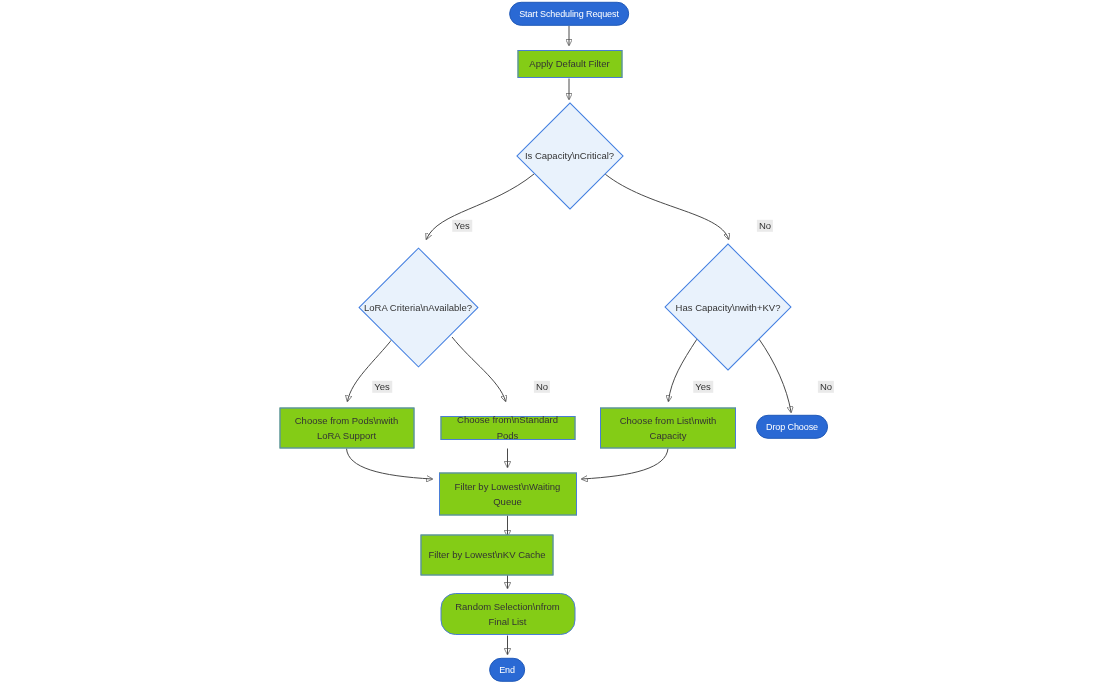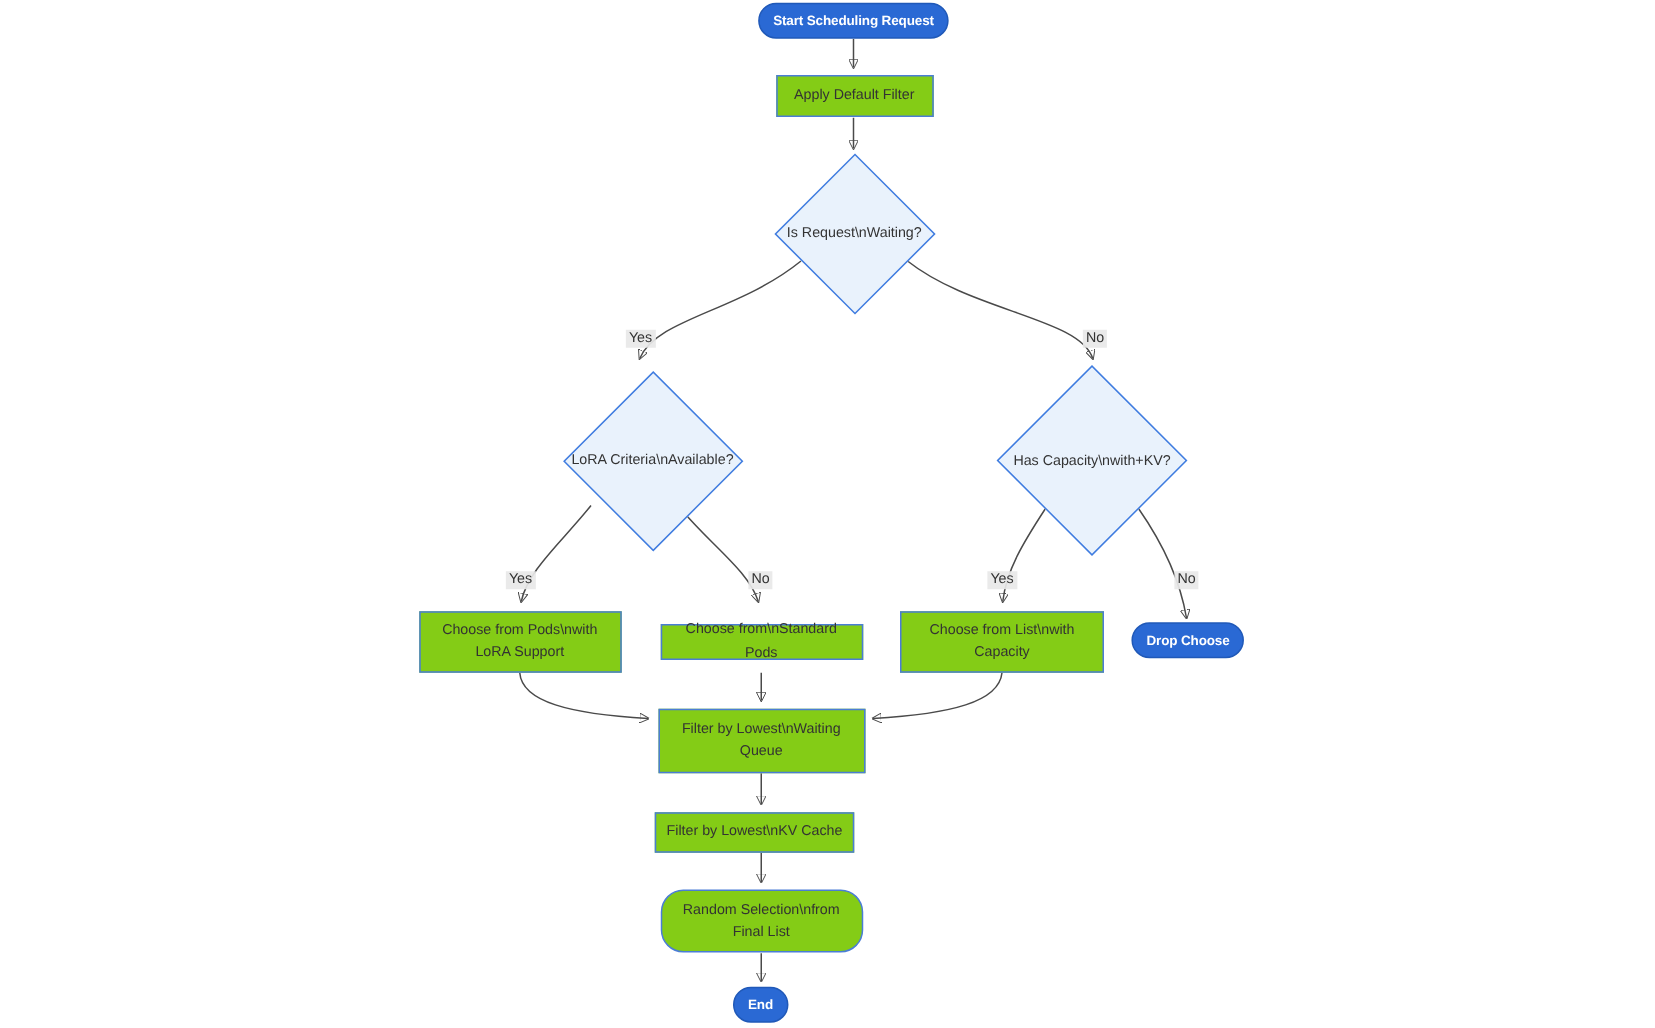--- a/index.html
+++ b/index.html
@@ -4,34 +4,34 @@
 <style>
   html,body{margin:0;padding:0;background:#ffffff;}
   body{width:1103px;height:685px;position:relative;font-family:"Liberation Sans",sans-serif;}
   .canvas{position:absolute;inset:0;width:1103px;height:685px;overflow:hidden;}
   svg.edges{position:absolute;left:0;top:0;width:1103px;height:685px;}
   svg.edges path{fill:none;stroke:#4a4a4a;stroke-width:1;}
 
   .node{position:absolute;transform:translate(-50%,-50%);display:flex;align-items:center;justify-content:center;
         color:#333333;font-size:9.5px;line-height:1.6;text-align:center;box-sizing:border-box;}
   .rect{background:#84cc16;border:1.3px solid #4a7dd6;}
-  .stadium{background:#2a69d4;border:1px solid #2059b8;color:#ffffff;font-weight:bold;font-size:9px;
+  .stadium{background:#2a69d4;border:1px solid #2059b8;color:#ffffff;font-weight:normal;font-size:9px;
            border-radius:12px;padding:4px 9px;white-space:nowrap;letter-spacing:-0.1px;}
   .lbl{display:block;}
   .w110{max-width:110px;}
   .w122{max-width:122px;}
   .nowrap{white-space:nowrap;}
 
   .diamond{position:absolute;transform:translate(-50%,-50%);display:flex;align-items:center;justify-content:center;}
   .diamond-shape{position:absolute;left:50%;top:50%;transform:translate(-50%,-50%) rotate(45deg);
                  background:#e9f2fc;border:1.3px solid #3f7ce0;}
   .diamond-label{position:relative;white-space:nowrap;color:#333333;font-size:9.5px;text-align:center;z-index:2;}
 
   .edge-label{position:absolute;transform:translate(-50%,-50%);background:rgba(232,232,232,0.92);
-              color:#333333;font-size:9.5px;padding:0 2px;line-height:1.3;z-index:3;}
+              color:#333333;font-size:9.5px;padding:0 2px;line-height:1.3;z-index:3;margin-left:35px;}
 </style>
 </head>
 <body>
 
 <div class="canvas">
 
   <svg class="edges" viewBox="0 0 1103 685">
     <defs>
       <marker id="arrow" viewBox="0 0 10 10" refX="8.5" refY="5" markerWidth="6.5" markerHeight="6.5" orient="auto-start-reverse">
         <path d="M0,0 L10,5 L0,10 z" fill="#333333" stroke="none"></path>
@@ -72,32 +72,32 @@
   </div>
   <div class="node rect" style="left:507.5px;top:427.5px;width:135px;height:24px;">
     <span class="lbl w110">Choose from\nStandard Pods</span>
   </div>
   <div class="node rect" style="left:668px;top:427.5px;width:136px;height:41px;">
     <span class="lbl w110">Choose from List\nwith Capacity</span>
   </div>
   <div class="node rect" style="left:507.5px;top:493.5px;width:138px;height:43px;">
     <span class="lbl w122">Filter by Lowest\nWaiting Queue</span>
   </div>
-  <div class="node rect" style="left:503px;top:554.5px;width:133px;height:27px;">
+  <div class="node rect" style="left:487px;top:554.5px;width:133px;height:41px;">
     <span class="lbl nowrap">Filter by Lowest\nKV Cache</span>
   </div>
   <div class="node rect" style="left:507.5px;top:614px;width:135px;height:42px;border-radius:15px;">
     <span class="lbl w122">Random Selection\nfrom Final List</span>
   </div>
 
   <div class="diamond" style="left:569.5px;top:155.5px;width:74px;height:74px;">
     <div class="diamond-shape" style="width:74px;height:74px;"></div>
-    <div class="diamond-label">Is Request\nWaiting?</div>
+    <div class="diamond-label">Is Capacity\nCritical?</div>
   </div>
-  <div class="diamond" style="left:435px;top:307px;width:83px;height:83px;">
+  <div class="diamond" style="left:418px;top:307px;width:83px;height:83px;">
     <div class="diamond-shape" style="width:83px;height:83px;"></div>
     <div class="diamond-label">LoRA Criteria\nAvailable?</div>
   </div>
   <div class="diamond" style="left:728px;top:307px;width:88px;height:88px;">
     <div class="diamond-shape" style="width:88px;height:88px;"></div>
     <div class="diamond-label">Has Capacity\nwith+KV?</div>
   </div>
 
 </div>
 

